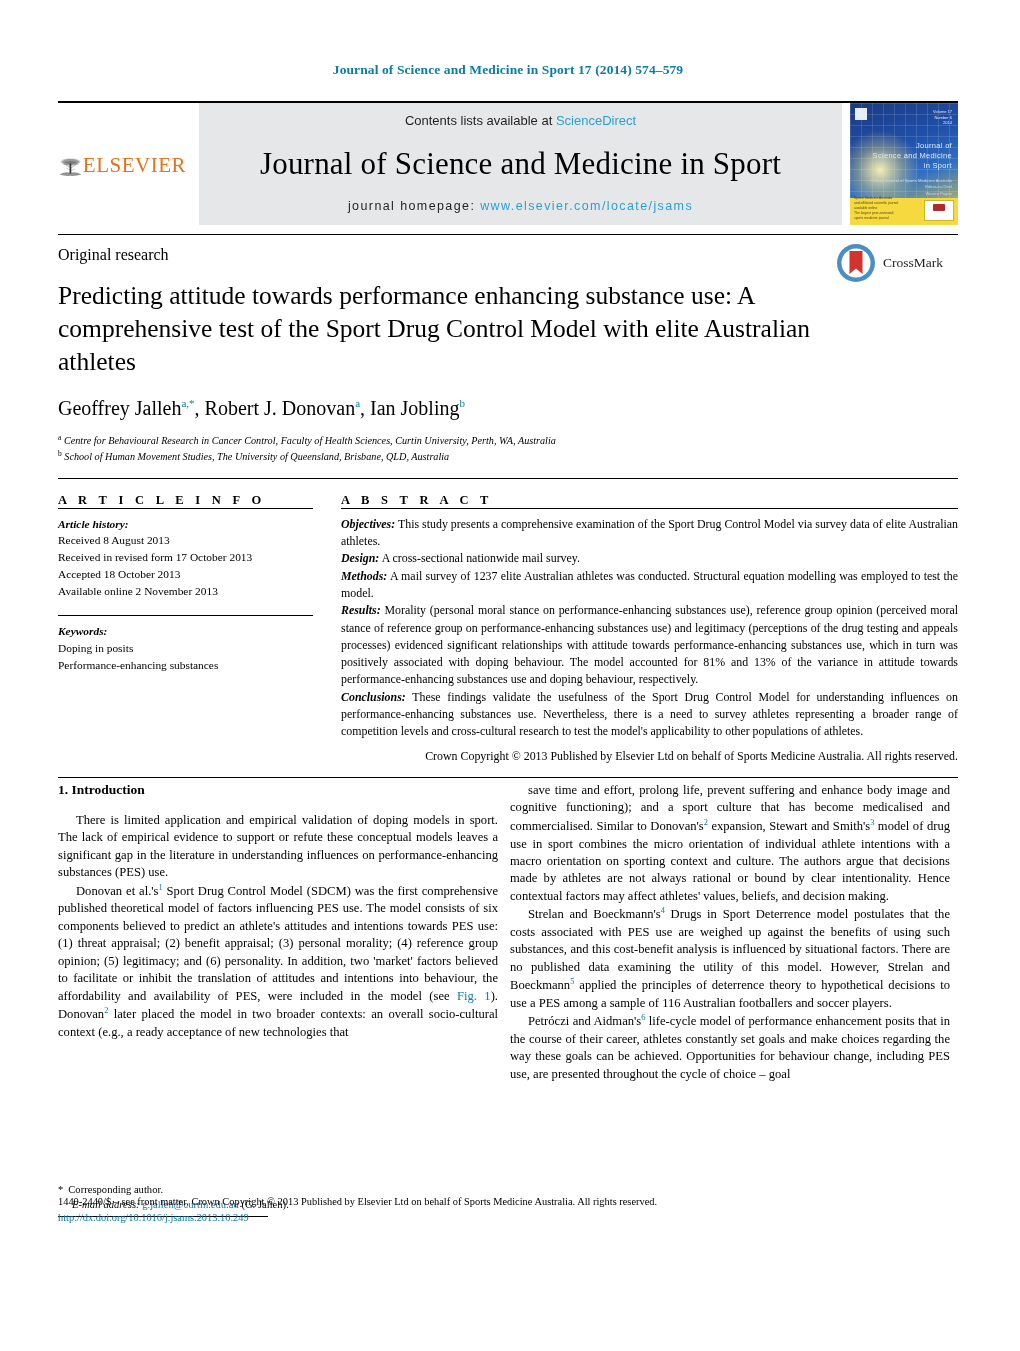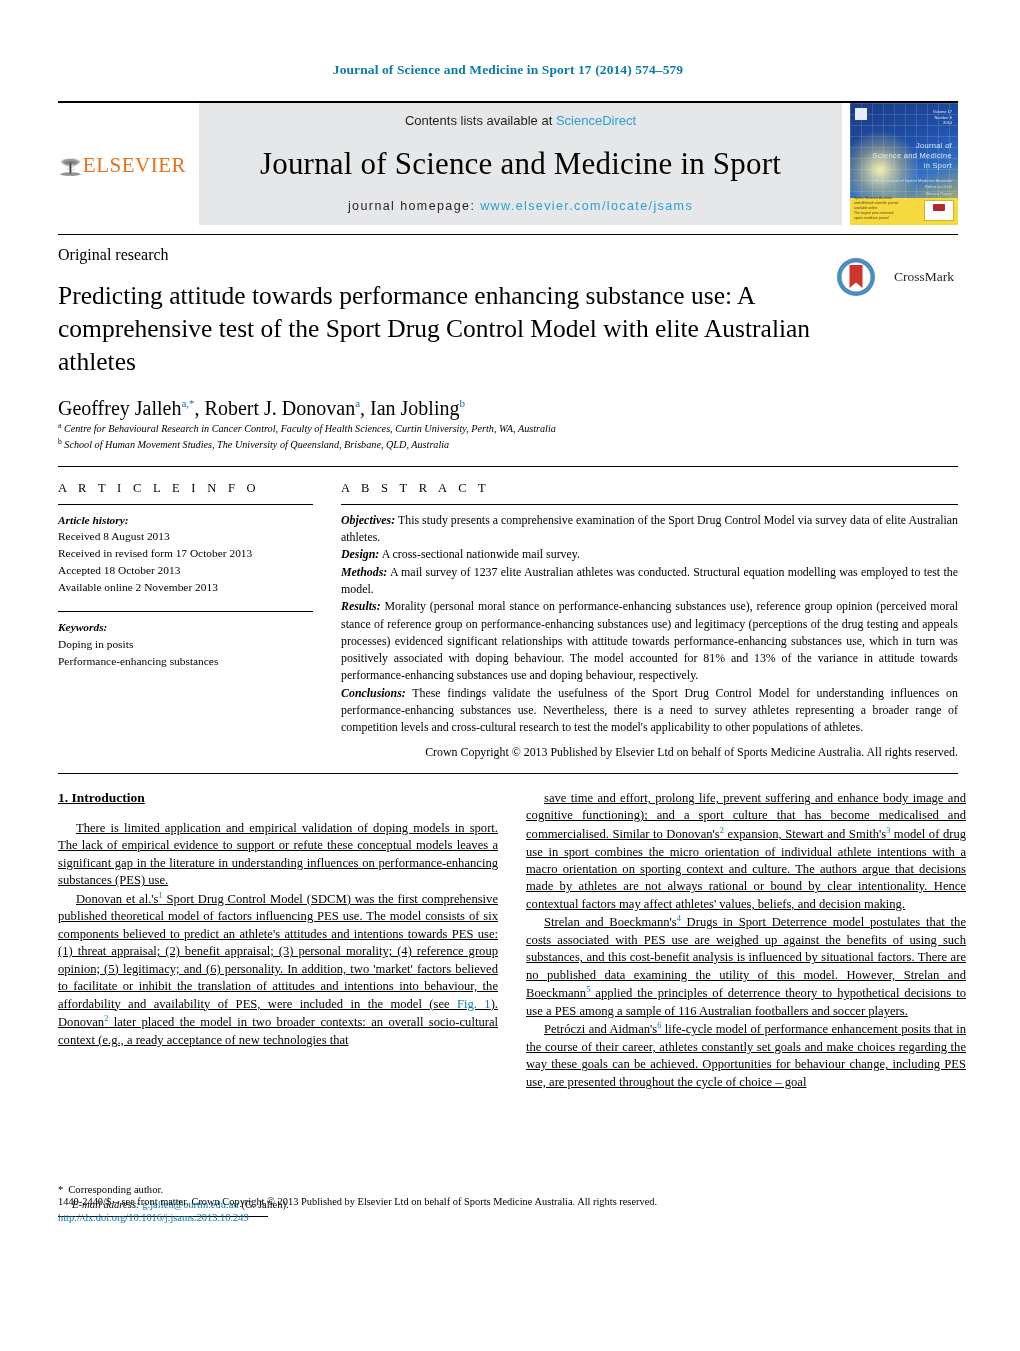--- a/index.html
+++ b/index.html
@@ -199,20 +199,21 @@
   .art-title {
     font-size: 25.5px;
     line-height: 1.29;
     font-weight: normal;
     margin: 0 0 18px 0;
     padding-right: 130px;
     font-family: "Liberation Serif", serif;
   }
   .authors {
     font-size: 20px;
+    margin-bottom: 12px;
     font-family: "Liberation Serif", serif;
   }
   .authors sup {
     font-size: 11px;
     color: #0b7ba8;
     vertical-align: super;
   }
   .affil {
     font-size: 10.2px;
     font-style: italic;
@@ -220,25 +221,25 @@
     font-family: "Liberation Serif", serif;
   }
   .affil sup {
     font-size: 7.5px;
     font-style: normal;
     vertical-align: super;
   }
   .crossmark {
     position: absolute;
     right: 0;
-    top: 22px;
+    top: 8px;
     width: 122px;
     display: flex;
     align-items: center;
-    gap: 18px;
+    gap: 7px;
   }
   .cm-logo {
     width: 40px; height: 40px;
   }
   .cm-text {
     font-family: "Liberation Serif", serif;
     font-size: 13.5px;
     color: #231f20;
   }
 
@@ -253,23 +254,23 @@
   .col-info {
     width: 255px;
     flex: 0 0 255px;
   }
   .col-abs {
     flex: 1 1 auto;
   }
   .sec-label {
     font-family: "Liberation Serif", serif;
     font-size: 12.5px;
-    font-weight: normal;
+    font-weight: bold;
     letter-spacing: 4.3px;
-    margin-bottom: 8px;
+    margin-bottom: 0;
   }
   .rule {
     border-top: 1.4px solid #000;
     margin: 0 0 7px 0;
   }
   .info-group {
     font-size: 11.4px;
     line-height: 1.47;
     font-family: "Liberation Serif", serif;
   }
@@ -299,24 +300,23 @@
     font-size: 11.9px;
     line-height: 1.455;
     text-indent: 22px;
     font-family: "Liberation Serif", serif;
   }
 
   
   .body-wrap {
     border-top: 1.2px solid #000;
     margin-top: 12px;
-    padding-top: 16px;
+    padding-top: 4px;
     display: flex;
-    gap: 28px;
-    text-decoration: underline;
+    gap: 12px;
   }
   .bcol {
     width: 440px;
     flex: 0 0 440px;
   }
   .sec-h {
     font-size: 13.5px;
     font-weight: bold;
     margin: 0 0 14px 0;
     font-family: "Liberation Serif", serif;

